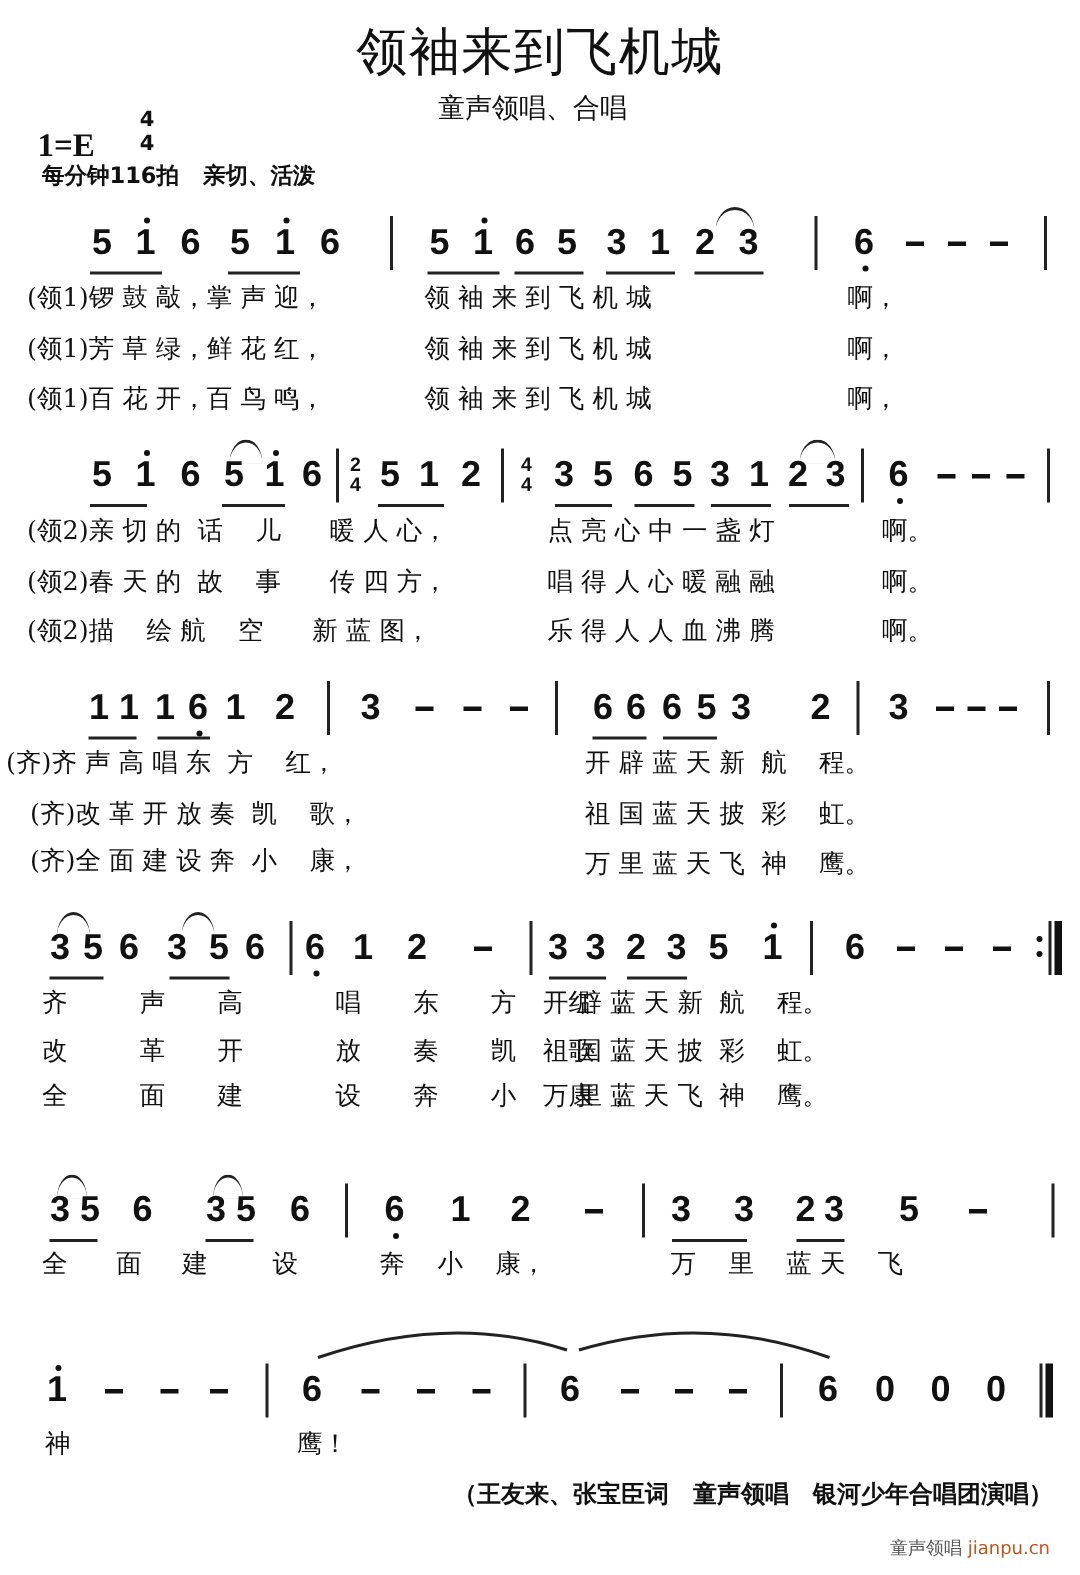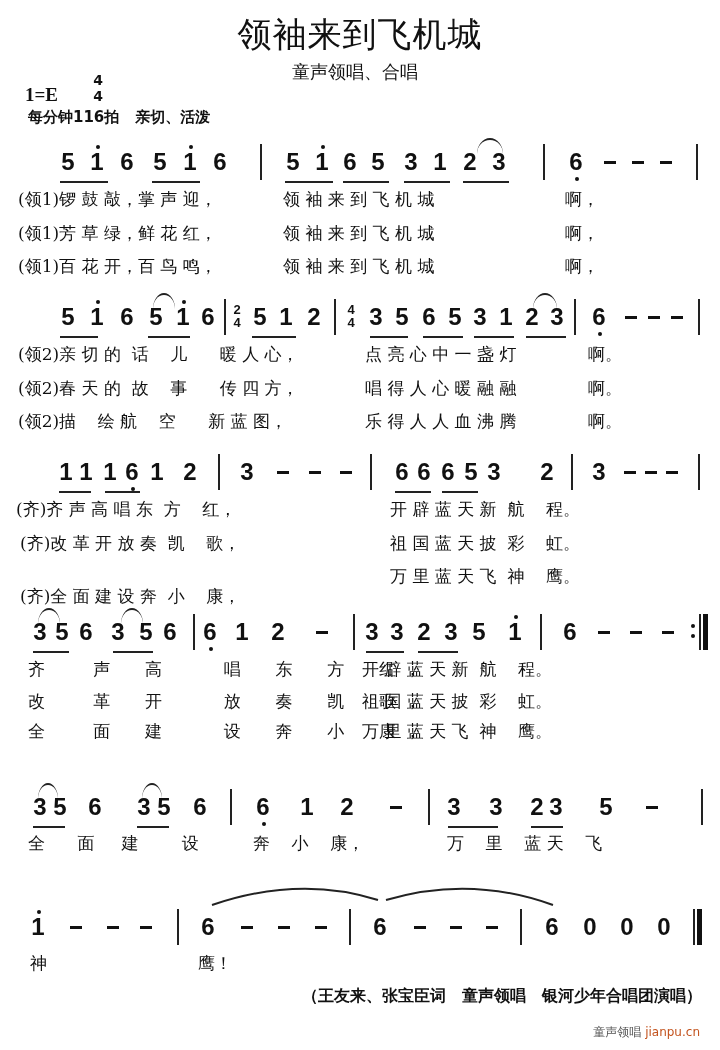--- a/index.html
+++ b/index.html
@@ -2,21 +2,21 @@
 <html><head>
 <meta charset="utf-8">
 <style>
   html, body { margin:0; padding:0; background:#ffffff; }
   body { width:720px; height:1050px; position:relative; overflow:hidden;
          font-family:"DejaVu Sans", sans-serif; color:#111; }
   .abs { position:absolute; }
   .title { left:0; width:720px; top:12px; text-align:center; font-size:34px;
            font-family:"DejaVu Serif", serif; letter-spacing:1px; font-weight:normal; }
   .subtitle { left:292px; top:60px; font-size:18px; font-family:"DejaVu Serif", serif; }
-  .key { left:25px; top:84px; font-size:19px; font-weight:bold; font-family:"Liberation Serif", serif; }
+  .key { left:25px; top:84px; font-size:22px; font-weight:bold; font-family:"Liberation Serif", serif; }
   .timesig { left:90px; top:72px; width:16px; text-align:center; font-size:14px; font-weight:bold; line-height:16px; }
   .tempo { left:28px; top:108px; font-size:15px; font-weight:bold; }
   .tempo .mood { margin-left:16px; }
 
   .row { position:absolute; left:0; width:720px; }
   .n { position:absolute; font-family:"Liberation Sans", sans-serif; font-weight:bold; font-size:24px; line-height:24px; width:20px; text-align:center; }
   .n .dotup { position:absolute; left:9px; top:-5px; width:4px; height:4px; border-radius:2px; background:#111; }
   .n .dotdn { position:absolute; left:9px; top:27px; width:4px; height:4px; border-radius:2px; background:#111; }
   .ul { position:absolute; height:2px; background:#222; }
   .bar { position:absolute; width:2px; background:#222; height:36px; }
@@ -156,25 +156,25 @@
   <div class="ul" style="left:442px;width:36px;top:31px"></div>
   <div class="n" style="left:484px">3</div>
   <div class="n" style="left:537px">2</div>
   <div class="bar" style="left:571px;top:-6px"></div>
   <div class="n" style="left:589px">3</div>
   <div class="dash" style="left:624px;top:11px"></div>
   <div class="dash" style="left:645px;top:11px"></div>
   <div class="dash" style="left:666px;top:11px"></div>
   <div class="bar" style="left:698px;top:-6px"></div>
 </div>
-<div class="lyr" style="left:16px;top:498px"><span>(齐)</span><span>齐 声 高 唱 东  方    红，</span></div>
+<div class="lyr" style="left:4px;top:498px"><span>(齐)</span><span>齐 声 高 唱 东  方    红，</span></div>
 <div class="lyr" style="left:390px;top:498px">开 辟 蓝 天 新  航    程。</div>
 <div class="lyr" style="left:20px;top:532px"><span>(齐)</span><span>改 革 开 放 奏  凯    歌，</span></div>
 <div class="lyr" style="left:390px;top:532px">祖 国 蓝 天 披  彩    虹。</div>
-<div class="lyr" style="left:20px;top:585px"><span>(齐)</span><span>全 面 建 设 奔  小    康，</span></div>
+<div class="lyr" style="left:20px;top:563px"><span>(齐)</span><span>全 面 建 设 奔  小    康，</span></div>
 <div class="lyr" style="left:390px;top:565px">万 里 蓝 天 飞  神    鹰。</div>
 
 <div class="row" style="top:620px;">
   <div class="slur" style="left:38px;width:22px;top:-12px"></div>
   <div class="n" style="left:30px">3</div>
   <div class="n" style="left:52px">5</div>
   <div class="ul" style="left:33px;width:36px;top:31px"></div>
   <div class="n" style="left:76px">6</div>
   <div class="slur" style="left:121px;width:22px;top:-12px"></div>
   <div class="n" style="left:108px">3</div>

